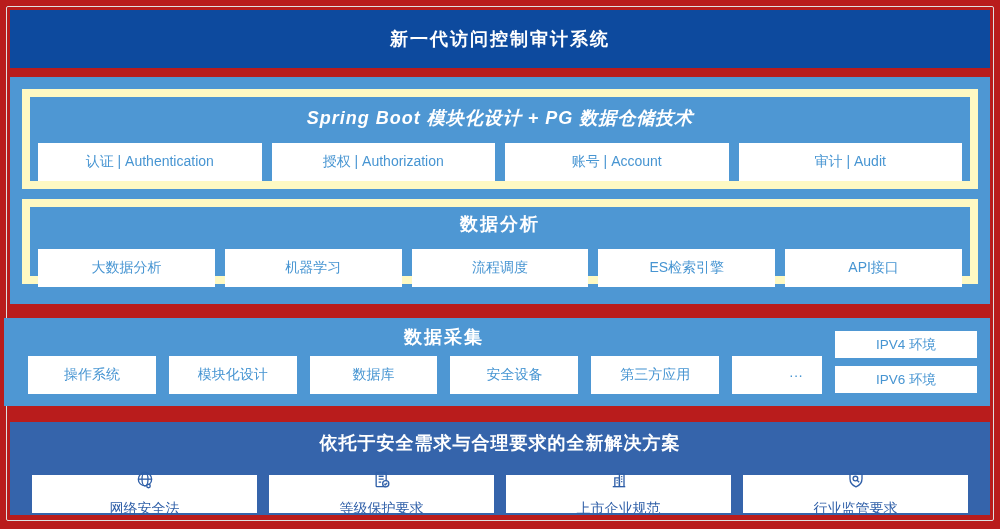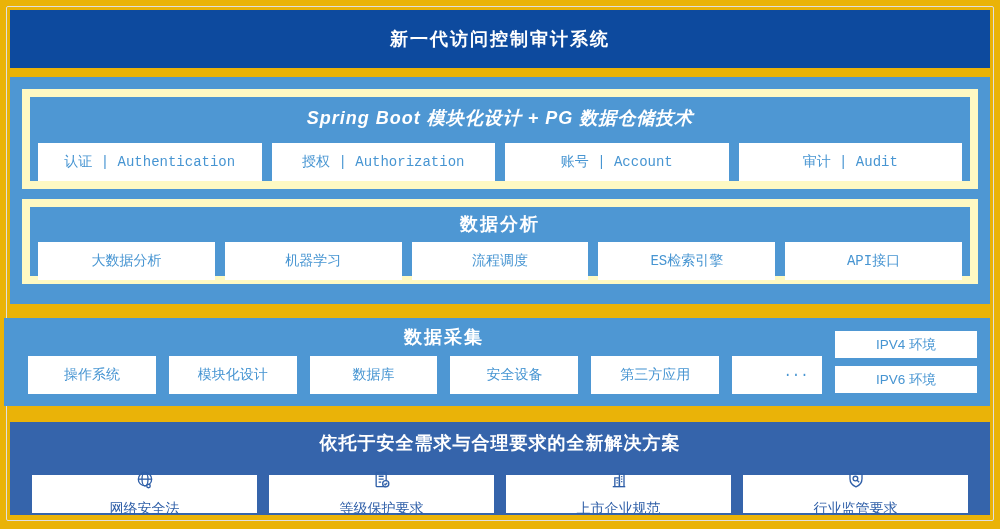--- a/index.html
+++ b/index.html
@@ -4,37 +4,37 @@
 <style>
   :root{
     --dark:#0d4a9e;
     --medium:#3564ab;
     --light:#4e97d3;
     --light-text:#4795d2;
     --dark-text:#2f5fa8;
   }
   html,body{margin:0;padding:0;background:#fff;}
   body{font-family:"Liberation Sans", sans-serif;}
-  .canvas{position:relative;width:1000px;height:529px;background:#eab308;overflow:hidden;}
+  .canvas{position:relative;width:1000px;height:529px;background:#b91c1c;overflow:hidden;}
   .frame{position:absolute;left:6px;top:6px;right:6px;bottom:8px;border:1px solid #e0e0e0;border-radius:2px;pointer-events:none;}
 
   .top-banner{position:absolute;left:10px;top:10px;width:980px;height:58px;background:var(--dark);
     display:flex;align-items:center;justify-content:center;}
   .top-banner .title{color:#fff;font-size:18px;font-weight:bold;letter-spacing:2px;}
 
   .mid{position:absolute;left:10px;top:77px;width:980px;height:227px;background:var(--light);
     box-sizing:border-box;padding:12px 12px 0;}
   .sub{border:8px solid #fef9c3;box-sizing:border-box;}
   .sub-a{height:100px;margin-bottom:10px;padding-top:10px;}
   .sub-b{height:85px;padding-top:6px;}
   .sub-title{color:#fff;font-weight:bold;font-size:18px;text-align:center;line-height:22px;}
   .sub-a .sub-title{font-style:italic;margin-bottom:14px;letter-spacing:1px;}
-  .sub-b .sub-title{margin-bottom:7px;letter-spacing:2px;}
+  .sub-b .sub-title{margin-bottom:14px;letter-spacing:2px;}
 
-  .row{display:flex;gap:10px;padding:0 8px;font-family:Liberation Mono, monospace;}
+  .row{display:flex;gap:10px;padding:0 8px;}
   .cell{flex:1;height:38px;background:#fff;display:flex;align-items:center;justify-content:center;
     color:var(--light-text);font-size:14px;white-space:nowrap;}
 
   .collect{position:absolute;left:4px;top:318px;width:880px;height:88px;background:var(--light);
     box-sizing:border-box;padding:8px 24px 0;}
   .collect-title{color:#fff;font-weight:bold;font-size:18px;text-align:center;line-height:22px;
     letter-spacing:2px;margin-bottom:8px;}
   .collect .row{gap:13px;padding:0;}
 
   .ipv{position:absolute;left:822px;top:318px;width:168px;height:88px;background:var(--light);

